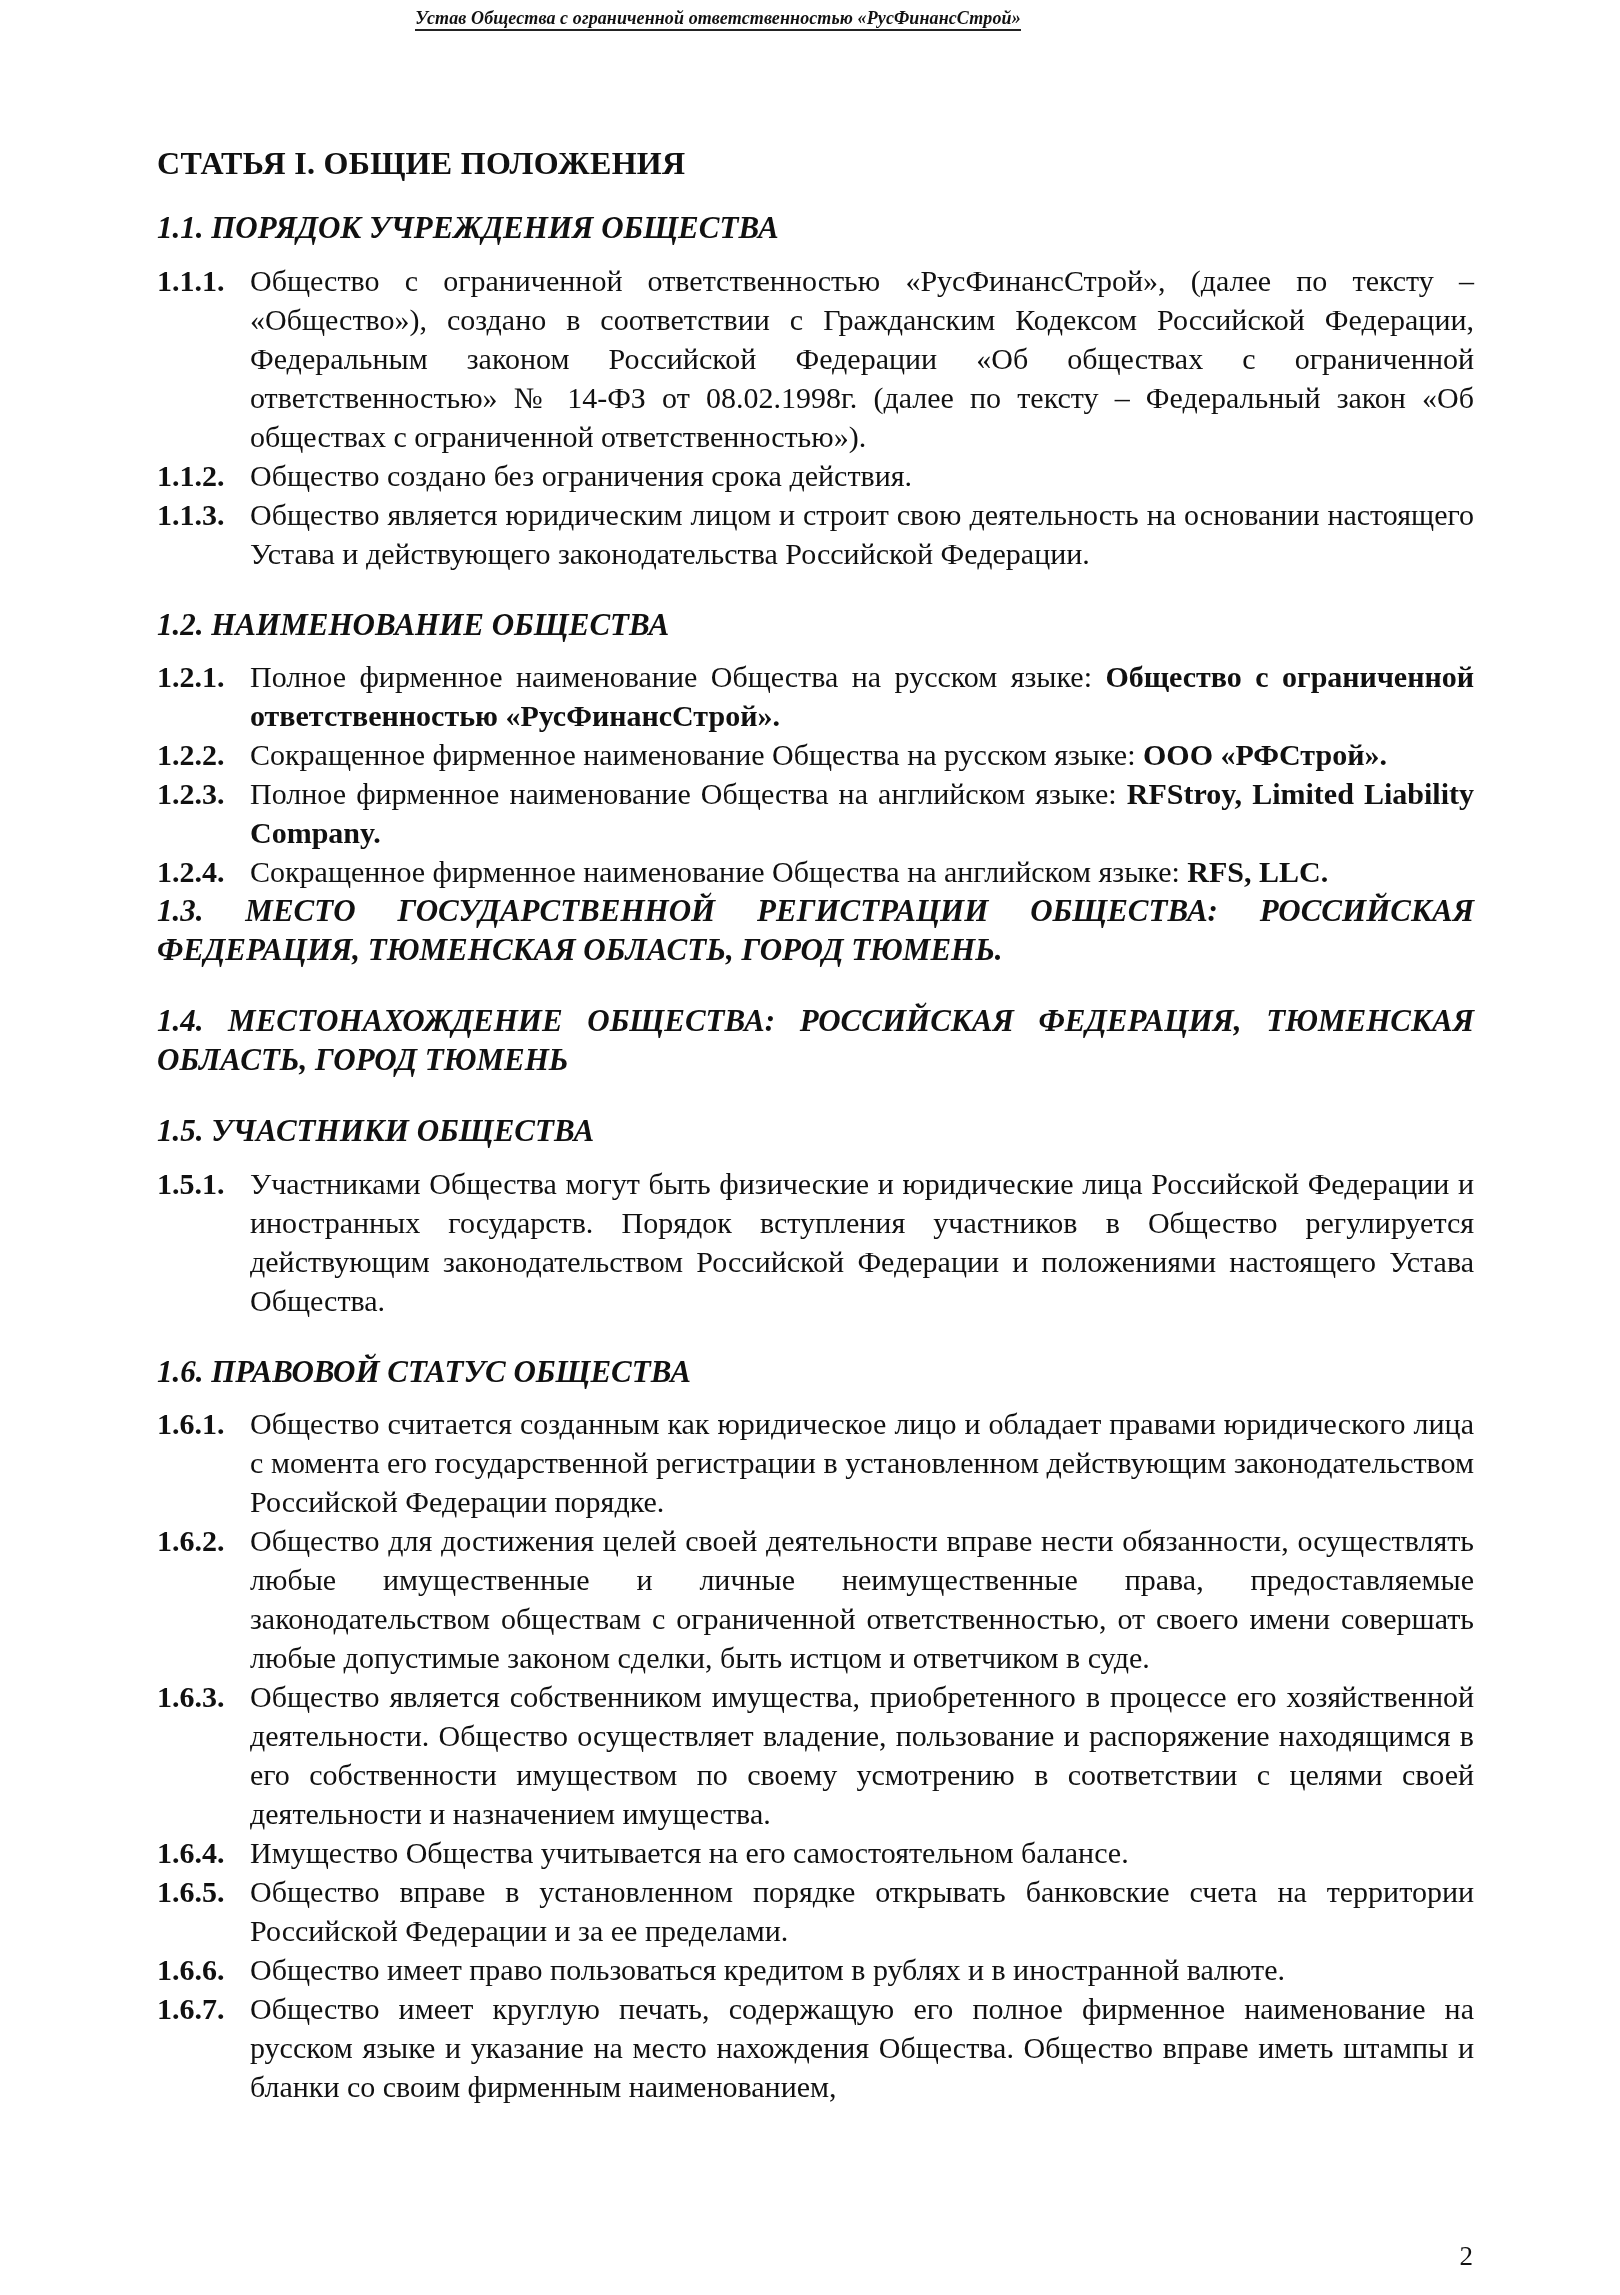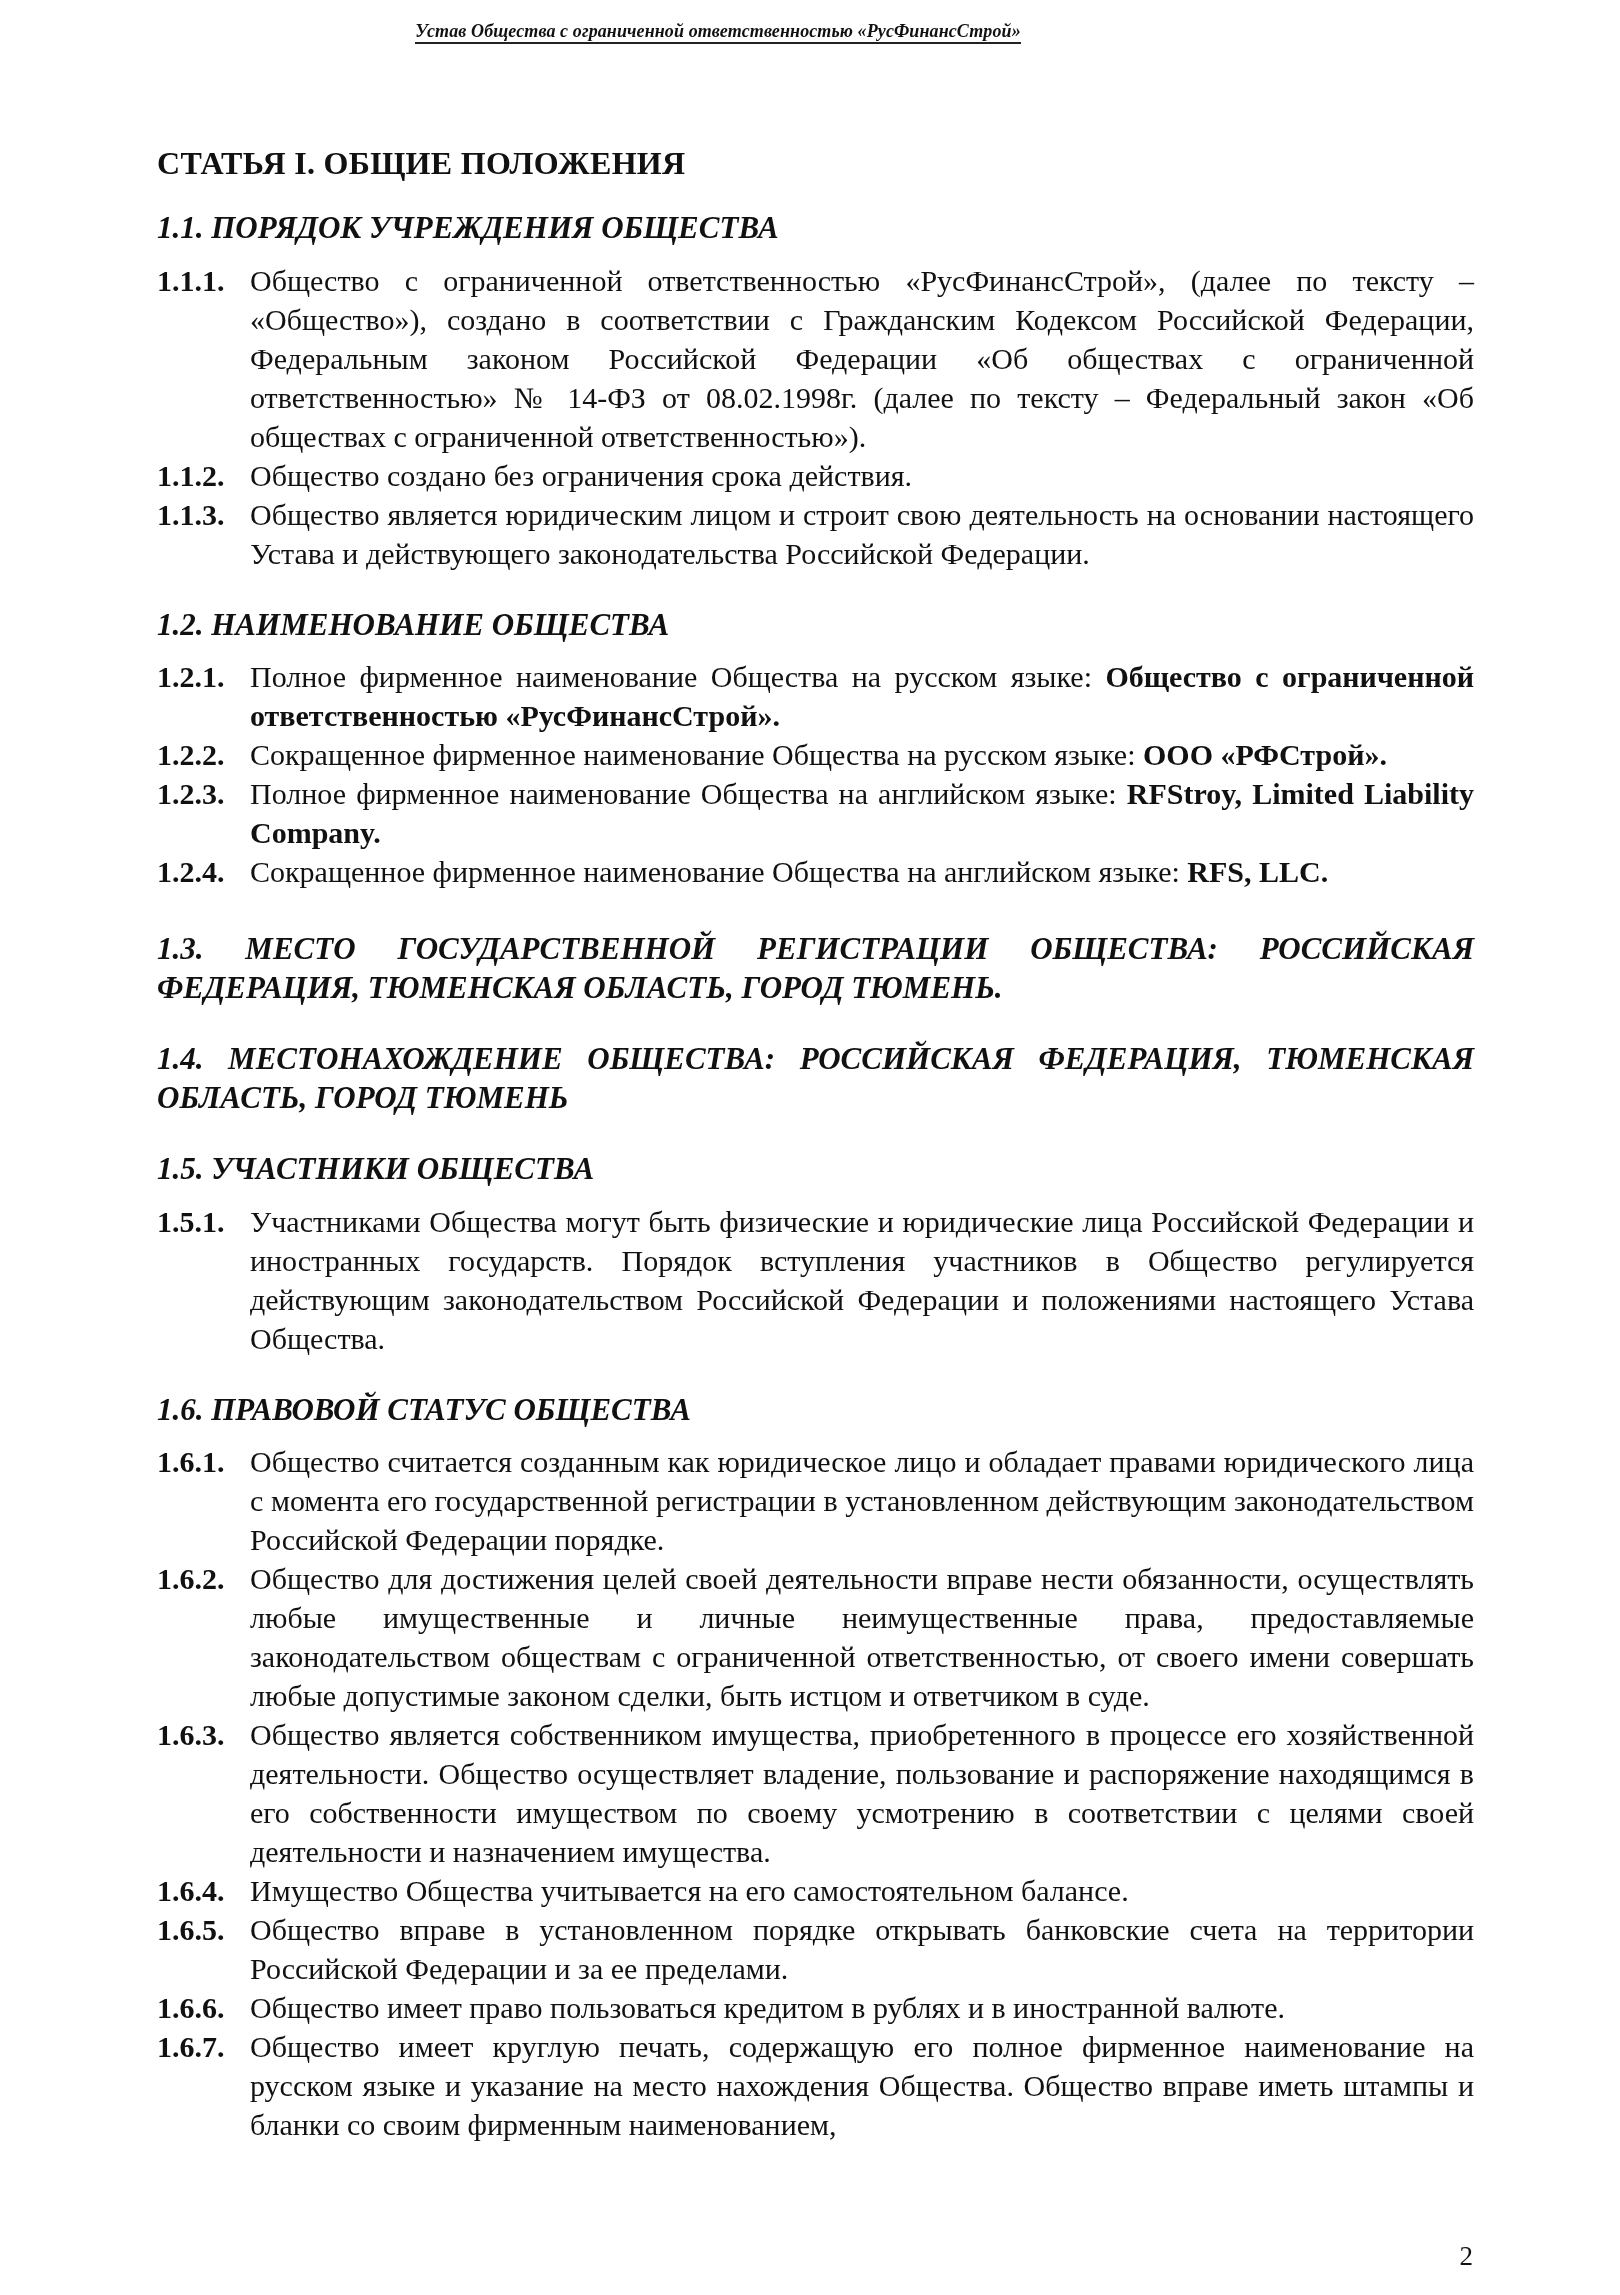--- a/index.html
+++ b/index.html
@@ -2,38 +2,38 @@
 <html style="font-size:10.8px"><head>
   <meta charset="utf-8">
   <style>
     html, body { margin: 0; padding: 0; background: #ffffff; }
     body {
       width: 1620px; height: 2295px; position: relative; overflow: hidden;
       font-family: "Liberation Serif", "DejaVu Serif", serif;
       color: #111111;
     }
     .running-header {
-      position: absolute; top: 21px; left: 0; width: 1436px; text-align: center;
+      position: absolute; top: 8px; left: 0; width: 1436px; text-align: center;
     }
     .running-header span {
       font-style: italic; font-weight: bold; font-size: 18px;
       border-bottom: 2px solid #222; padding-bottom: 1.4px; letter-spacing: 0.1px;
     }
     .page {
       position: absolute; left: 157px; top: 145px; width: 1317px;
     }
     .article-title {
       text-align: left; font-weight: bold; font-size: 32px; margin: 0 0 26px 0;
       letter-spacing: 0.3px;
     }
     .section-heading {
       font-weight: bold; font-style: italic; font-size: 31px; line-height: 39px;
       margin: 0 0 13.5px 0; text-align: justify;
     }
-    .section-heading.big-gap { margin-top: 38px; }
+    .section-heading.big-gap { }
     .section-heading.mid-gap { margin-top: 32px; }
     .clause {
       display: flex; font-size: 30px; line-height: 39px; margin: 0;
     }
     .clause-num {
       flex: 0 0 93px; font-weight: bold;
     }
     .clause-text {
       flex: 1 1 auto; text-align: justify;
     }

